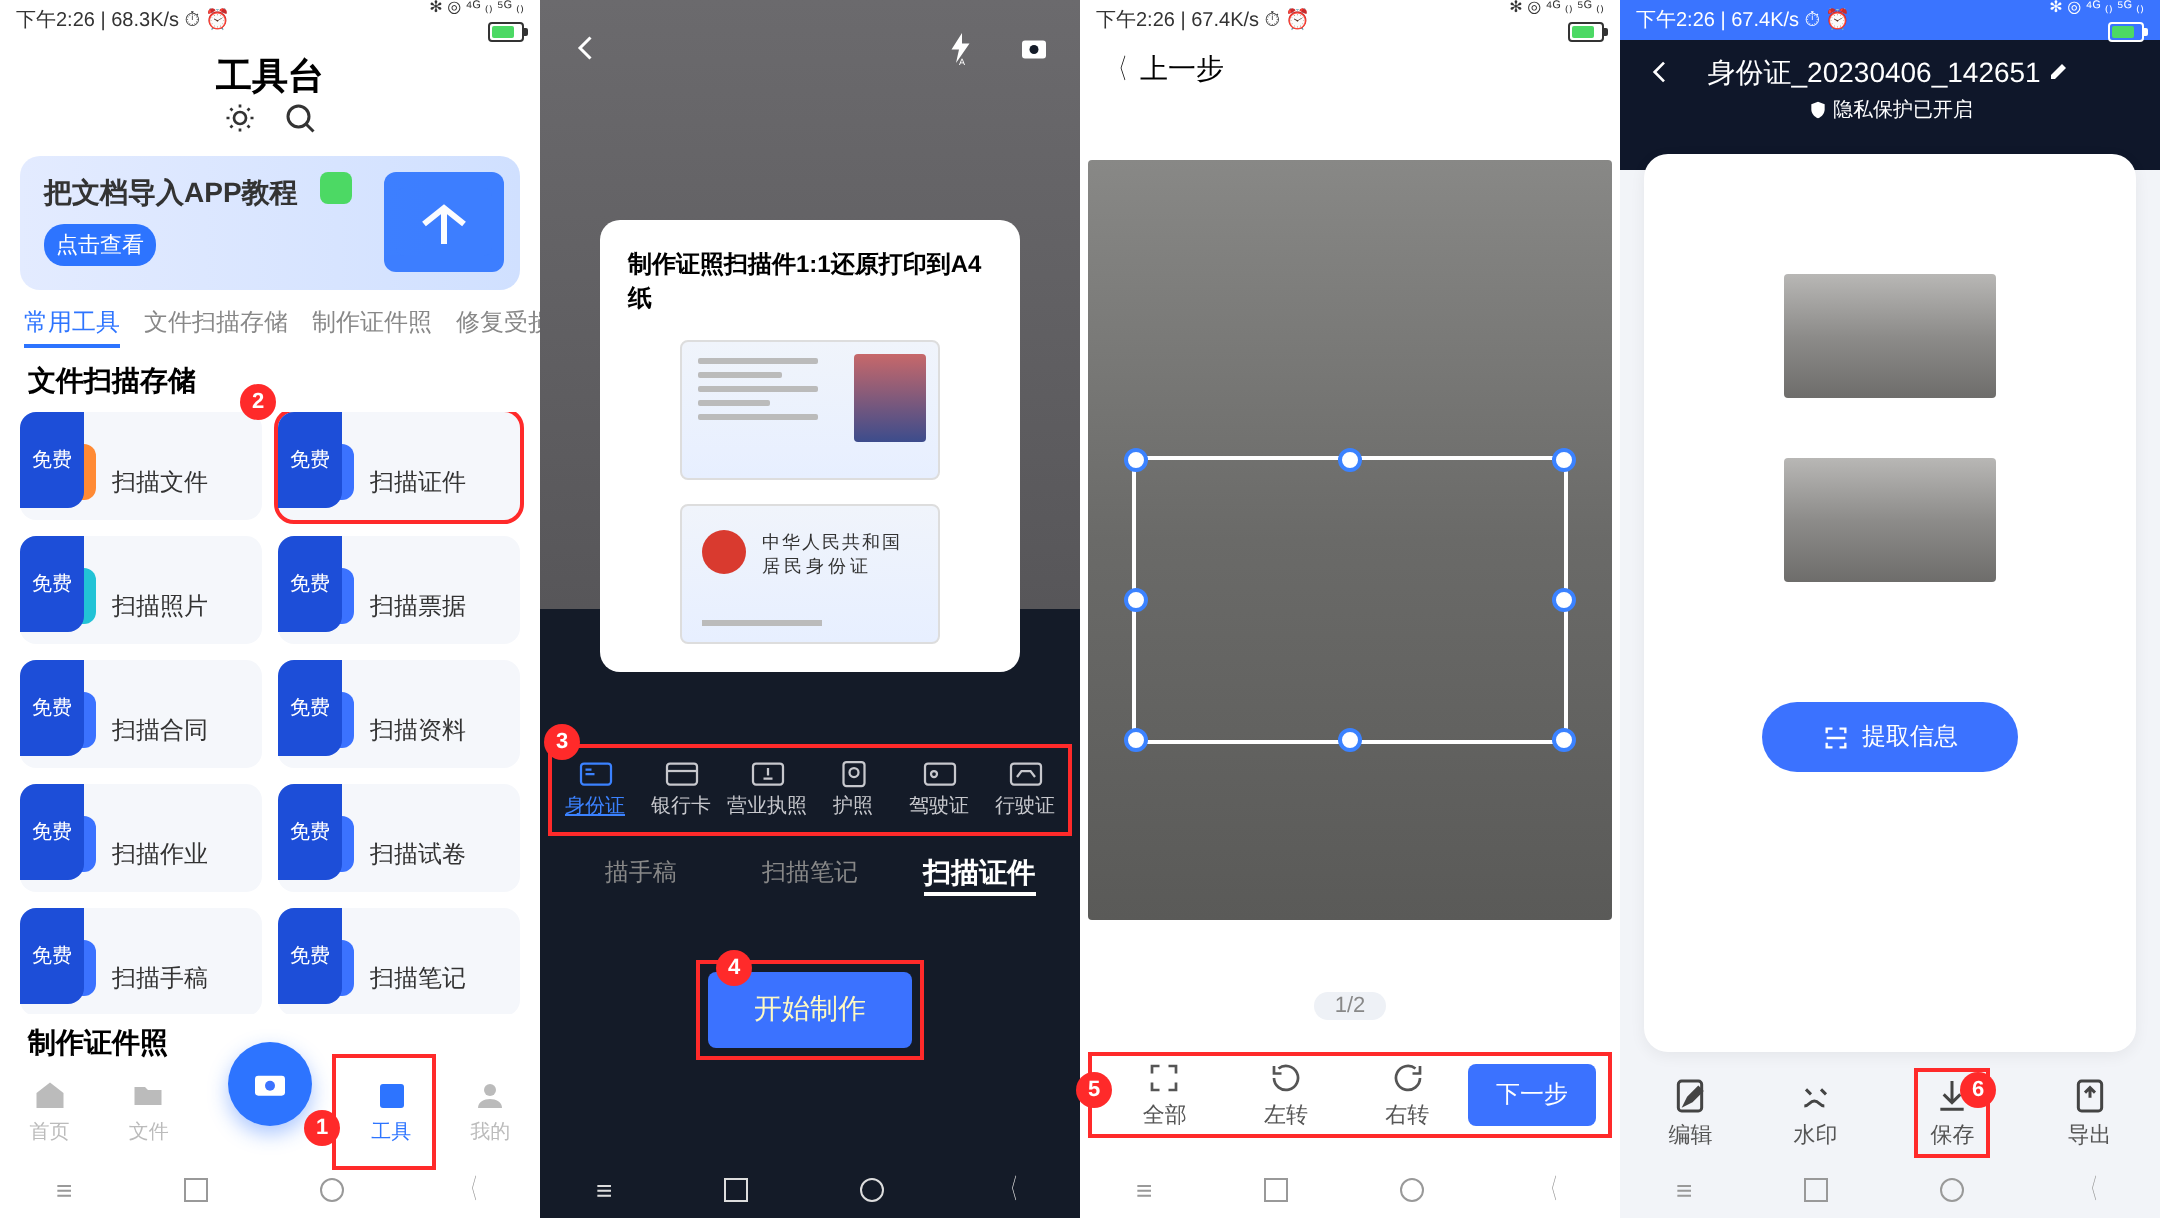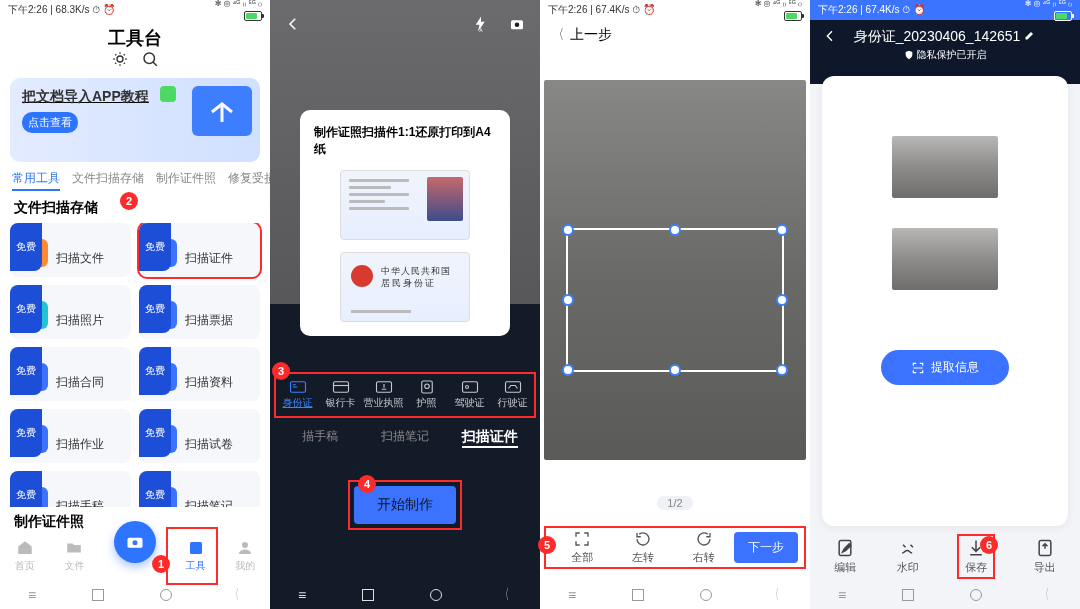--- a/index.html
+++ b/index.html
@@ -19,21 +19,21 @@
 .navbuttons span { color: #999; font-size: 14px; }
 .sqbtn { width: 12px; height: 12px; border: 1.5px solid #999; }
 .circbtn { width: 12px; height: 12px; border: 1.5px solid #999; border-radius: 50%; }
 .lt { transform: scaleX(0.6); }
 
 
 .s1-header { display: flex; align-items: center; justify-content: space-between; padding: 6px 12px; flex-direction: column; }
 .s1-title { font-size: 18px; font-weight: 600; }
 .s1-icons { display: flex; gap: 12px; }
 .s1-icons svg { width: 18px; height: 18px; }
-.s1-banner { margin: 4px 10px 0; height: 84px; border-radius: 10px; background: linear-gradient(90deg, #e3ebff, #d0e0ff); padding: 10px 12px; position: relative; overflow: hidden; text-decoration: underline; }
+.s1-banner { margin: 4px 10px 0; height: 67px; border-radius: 10px; background: linear-gradient(90deg, #e3ebff, #d0e0ff); padding: 10px 12px; position: relative; overflow: hidden; }
 .s1-banner-title { font-size: 14px; font-weight: 600; color: #333; }
 .s1-banner-btn { display: inline-block; margin-top: 6px; font-size: 11px; color: #fff; background: #2d74ff; padding: 3px 6px; border-radius: 10px; }
 .s1-banner-img { position: absolute; right: 8px; top: 8px; width: 60px; height: 50px; background: #2d74ff; border-radius: 6px; opacity: .9; }
 .s1-tabs { display: flex; padding: 8px 12px 4px; gap: 12px; font-size: 12px; overflow: hidden; white-space: nowrap; }
 .s1-tabs span { color: #888; }
 .s1-tabs span.active { color: #2d74ff; border-bottom: 2px solid #2d74ff; padding-bottom: 2px; }
 .s1-section-title { font-size: 14px; font-weight: 600; padding: 4px 14px 6px; }
 .s1-grid { flex: 1; overflow: hidden; padding: 0 10px; display: grid; grid-template-columns: 1fr 1fr; gap: 8px; align-content: start; }
 .s1-card { background: #f5f7fb; border-radius: 8px; padding: 10px; position: relative; display: flex; align-items: flex-end; gap: 8px; height: 54px; }
 .s1-tag { position: absolute; left: 0; top: 0; background: #1d4ed8; color: #fff; font-size: 10px; padding: 17px 6px; border-radius: 8px 0 8px 0; }
@@ -65,21 +65,21 @@
 .idcard2 .small { position: absolute; left: 10px; bottom: 8px; height: 3px; width: 60px; background: #bbb; }
 .s2-doctabs { margin: 38px 6px 0; display: flex; outline: 2px solid #ff2a2a; }
 .s2-doctab { flex: 1; display: flex; flex-direction: column; align-items: center; gap: 2px; padding: 6px 0; color: #c7c8cd; font-size: 10px; }
 .s2-doctab.active { color: #3b82ff; text-decoration: underline; }
 .s2-doctab svg { width: 18px; height: 14px; }
 .s2-bigtabs { display: flex; margin: 4px 8px 0; }
 .s2-bigtab { flex: 1; text-align: center; color: #888; font-size: 12px; padding: 8px 0; }
 .s2-bigtab.active { color: #fff; font-size: 14px; font-weight: 600; }
 .s2-bigtab.active span { border-bottom: 2px solid #fff; padding-bottom: 2px; }
 .s2-cta-wrap { margin: 28px auto 0; outline: 2px solid #ff2a2a; padding: 4px; width: 110px; }
-.s2-cta { background: #3b72ff; color: #0f172a; text-align: center; padding: 10px 0; font-size: 14px; border-radius: 4px; }
+.s2-cta { background: #3b72ff; color: #fef9c3; text-align: center; padding: 10px 0; font-size: 14px; border-radius: 4px; }
 
 
 .s3-head { display: flex; align-items: center; padding: 6px 12px; font-size: 14px; gap: 4px; }
 .s3-crop { margin: 30px 4px 0; height: 380px; background: linear-gradient(#888886, #6a6a68 50%, #5a5a58); position: relative; border-radius: 2px; }
 .s3-frame { position: absolute; left: 22px; right: 22px; top: 148px; height: 144px; border: 2px solid #fff; }
 .s3-handle { position: absolute; width: 12px; height: 12px; background: #fff; border: 2px solid #3b82ff; border-radius: 50%; transform: translate(-50%, -50%); }
 .s3-pager { text-align: center; font-size: 11px; color: #888; background: #eef1f6; width: 36px; margin: 36px auto 0; border-radius: 8px; padding: 1px 0; }
 .s3-actions { margin: 18px 6px 0; display: flex; align-items: center; outline: 2px solid #ff2a2a; padding: 2px 6px; }
 .s3-action { flex: 1; display: flex; flex-direction: column; align-items: center; gap: 2px; font-size: 11px; color: #555; }
 .s3-action svg { width: 18px; height: 18px; }

